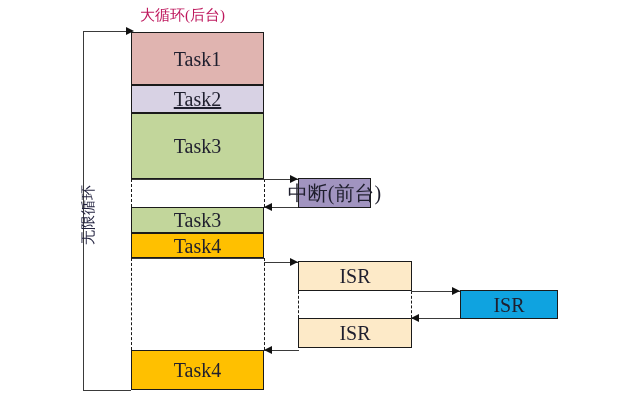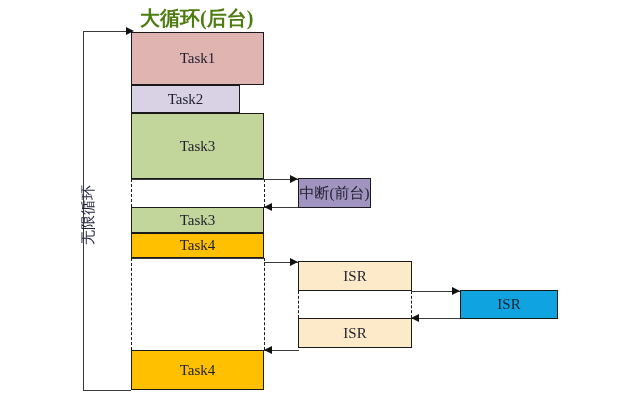--- a/index.html
+++ b/index.html
@@ -16,31 +16,30 @@
     overflow: hidden;
   }
   .box {
     position: absolute;
     box-sizing: border-box;
     border: 1px solid #1a1a1a;
     display: flex;
     align-items: center;
     justify-content: center;
     color: #1f1f2e;
-    font-size: 15px;
+    font-size: 20px;
     line-height: 1;
     white-space: nowrap;
   }
   .label {
     position: absolute;
-    color: #4d7c0f;
-    font-size: 20px;
+    color: #be185d;
+    font-size: 15px;
     line-height: 1;
     white-space: nowrap;
-    font-weight: bold;
   }
   .vlabel {
     position: absolute;
     color: #1f1f3d;
     font-size: 15px;
     line-height: 1;
     white-space: nowrap;
     transform-origin: 0 0;
     transform: rotate(-90deg);
   }
@@ -83,21 +82,21 @@
   <div class="label" style="left:140px; top:8px;">大循环(后台)</div>
 
   <div class="vline" style="left:83px; top:31px; height:359px;"></div>
   <div class="hline" style="left:83px; top:31px; width:45px;"></div>
   <div class="arrowhead ar-right" style="left:126px; top:27px;"></div>
   <div class="hline" style="left:83px; top:390px; width:48px;"></div>
 
   <div class="vlabel" style="left:81px; top:245px;">无限循环</div>
 
   <div class="box" style="left:131px; top:32px; width:133px; height:53px; background:#e0b4b0;">Task1</div>
-  <div class="box" style="left:131px; top:85px; width:109px; height:28px; background:#d8d2e4;">Task2</div>
+  <div class="box" style="left:131px; top:85px; width:133px; height:28px; background:#d8d2e4;text-decoration:underline;">Task2</div>
   <div class="box" style="left:131px; top:113px; width:133px; height:66px; background:#c2d69b;">Task3</div>
 
   <div class="hline" style="left:131px; top:179px; width:133px;"></div>
   <div class="hline" style="left:131px; top:207px; width:133px;"></div>
 
   <div class="box" style="left:131px; top:207px; width:133px; height:26px; background:#c2d69b;">Task3</div>
   <div class="box" style="left:131px; top:233px; width:133px; height:25px; background:#ffc000;">Task4</div>
 
   <div class="hline" style="left:131px; top:258px; width:133px;"></div>
 

